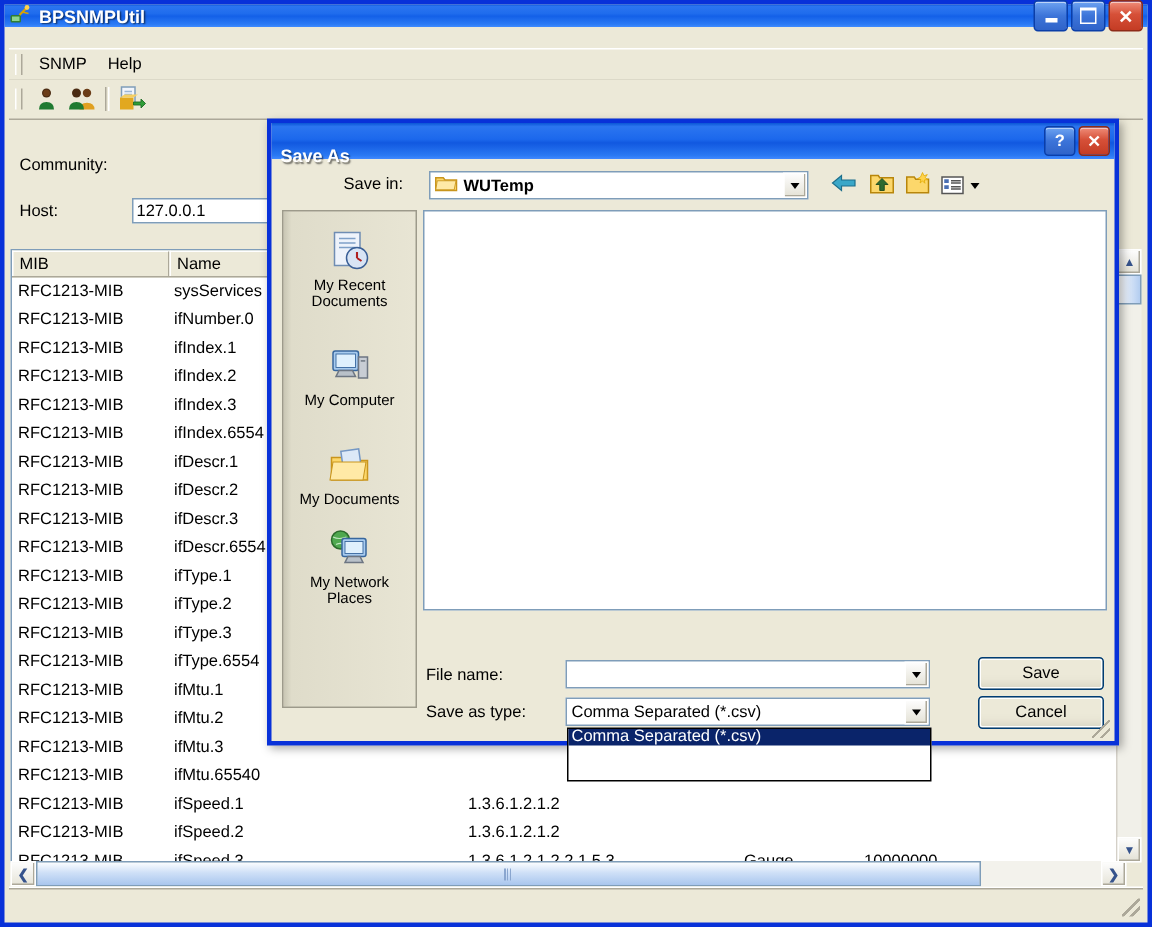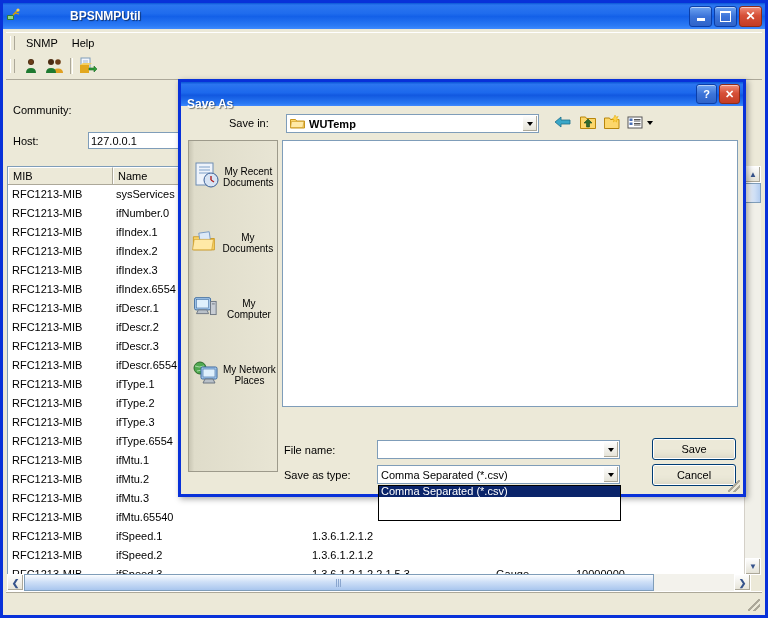--- a/index.html
+++ b/index.html
@@ -11,23 +11,23 @@
     -webkit-font-smoothing:none;
   }
   
   #app-window{
     position:absolute;left:0;top:0;width:768px;height:618px;
     background:#ece9d8;
     border:3px solid #0831d9;
     box-sizing:border-box;
   }
   .titlebar{
-    position:absolute;left:0;top:0;right:0;height:26px;
+    position:absolute;left:0;top:0;right:0;height:15px;
     background:linear-gradient(to bottom,#0a56d6 0%,#2b75f0 8%,#1f6ced 40%,#1360e8 52%,#2c7bf5 88%,#3f8bff 100%);
-    display:flex;align-items:center;gap:44px;
+    display:flex;align-items:center;
   }
   .titlebar .tb-icon{width:16px;height:16px;margin:0 4px 0 3px;position:relative;flex:none;}
   .titlebar .tb-title{
     color:#fff;font-weight:bold;font-size:12px;
     text-shadow:1px 1px 1px rgba(0,0,0,.55);
     white-space:nowrap;
   }
   .tb-buttons{margin-left:auto;display:flex;gap:2px;padding-right:3px;}
   .tb-btn{
     width:21px;height:19px;border:1px solid #0b3ea8;border-radius:3px;
@@ -141,21 +141,21 @@
     border:1px solid #fff;box-shadow:inset -1px -1px 0 #aca899;box-sizing:border-box;
     display:flex;align-items:center;justify-content:center;
   }
   .caret-dn{width:0;height:0;border-left:3.5px solid transparent;border-right:3.5px solid transparent;border-top:4px solid #000;}
 
   .places{
     position:absolute;left:7px;top:58px;width:90px;height:332px;
     background:linear-gradient(to right,#c8c5b3 0%,#dfdcca 6%,#e8e5d4 100%);
     border:1px solid #9d9a8b;box-sizing:border-box;
   }
-  .place{width:100%;height:66px;display:flex;flex-direction:row;align-items:center;justify-content:flex-start;padding-top:4px;box-sizing:border-box;}
+  .place{width:100%;height:66px;display:flex;flex-direction:column;align-items:center;justify-content:flex-end;padding-top:4px;box-sizing:border-box;}
   .place .lbl{font-size:10px;color:#000;text-align:center;line-height:11px;margin-top:2px;}
   .filelist{
     position:absolute;left:101px;top:58px;width:456px;height:267px;
     background:#fff;border:1px solid #7f9db9;box-sizing:border-box;
   }
   .dlg-lbl{position:absolute;font-size:11px;color:#000;}
   .dlg-btn2{
     position:absolute;width:84px;height:22px;background:#ece9d8;
     border:1px solid #003c74;border-radius:3px;box-sizing:border-box;
     font-size:11px;display:flex;align-items:center;justify-content:center;
@@ -511,35 +511,35 @@
         <line x1="10" y1="6" x2="21" y2="6" stroke="#7fa0c8"></line>
         <line x1="10" y1="9" x2="21" y2="9" stroke="#7fa0c8"></line>
         <line x1="10" y1="12" x2="21" y2="12" stroke="#7fa0c8"></line>
         <circle cx="22" cy="19" r="7" fill="#d8e4f4" stroke="#3a5f96"></circle>
         <path d="M22 19 v-4 M22 19 l3 2" stroke="#b02020" stroke-width="1.4"></path>
       </svg>
       <span class="lbl">My Recent<br>Documents</span>
     </div>
     <div class="place">
       <svg width="34" height="30" viewBox="0 0 34 30">
-        <path d="M5 9 h9 l2 2 h13 v13 h-24 z" fill="#fcd76b" stroke="#c9951d"></path>
-        <rect x="12" y="4" width="12" height="12" fill="#dce9f7" stroke="#7497c4" transform="rotate(-8 18 10)"></rect>
-        <path d="M6 12 h22 l-2 12 h-22 z" fill="#ffe9a6" stroke="#c9951d" stroke-width=".7"></path>
-      </svg>
-      <span class="lbl">My Documents</span>
-    </div>
-    <div class="place">
-      <svg width="34" height="30" viewBox="0 0 34 30">
         <rect x="6" y="4" width="17" height="13" rx="1.5" fill="#a8cbee" stroke="#38679e"></rect>
         <rect x="8" y="6" width="13" height="9" fill="#dff0fd" stroke="#38679e" stroke-width=".6"></rect>
         <rect x="23" y="8" width="6" height="14" fill="#c8cdd4" stroke="#6d7682"></rect>
         <rect x="24.5" y="10" width="3" height="1.2" fill="#7d858f"></rect>
         <path d="M10 17 h9 l2 4 h-13 z" fill="#b9c1c9" stroke="#6d7682"></path>
       </svg>
       <span class="lbl">My Computer</span>
+    </div>
+    <div class="place">
+      <svg width="34" height="30" viewBox="0 0 34 30">
+        <path d="M5 9 h9 l2 2 h13 v13 h-24 z" fill="#fcd76b" stroke="#c9951d"></path>
+        <rect x="12" y="4" width="12" height="12" fill="#dce9f7" stroke="#7497c4" transform="rotate(-8 18 10)"></rect>
+        <path d="M6 12 h22 l-2 12 h-22 z" fill="#ffe9a6" stroke="#c9951d" stroke-width=".7"></path>
+      </svg>
+      <span class="lbl">My Documents</span>
     </div>
     <div class="place">
       <svg width="34" height="30" viewBox="0 0 34 30">
         <circle cx="11" cy="9" r="6" fill="#4fa84f" stroke="#2c6b2c"></circle>
         <path d="M6 7 q4 2 9 0 M8 12 q4 -2 7 1" stroke="#bfe6bf" fill="none" stroke-width=".8"></path>
         <rect x="12" y="8" width="16" height="12" rx="1.5" fill="#a8cbee" stroke="#38679e"></rect>
         <rect x="14" y="10" width="12" height="8" fill="#dff0fd" stroke="#38679e" stroke-width=".6"></rect>
         <path d="M16 20 h8 l2 4 h-12 z" fill="#b9c1c9" stroke="#6d7682"></path>
       </svg>
       <span class="lbl">My Network<br>Places</span>

